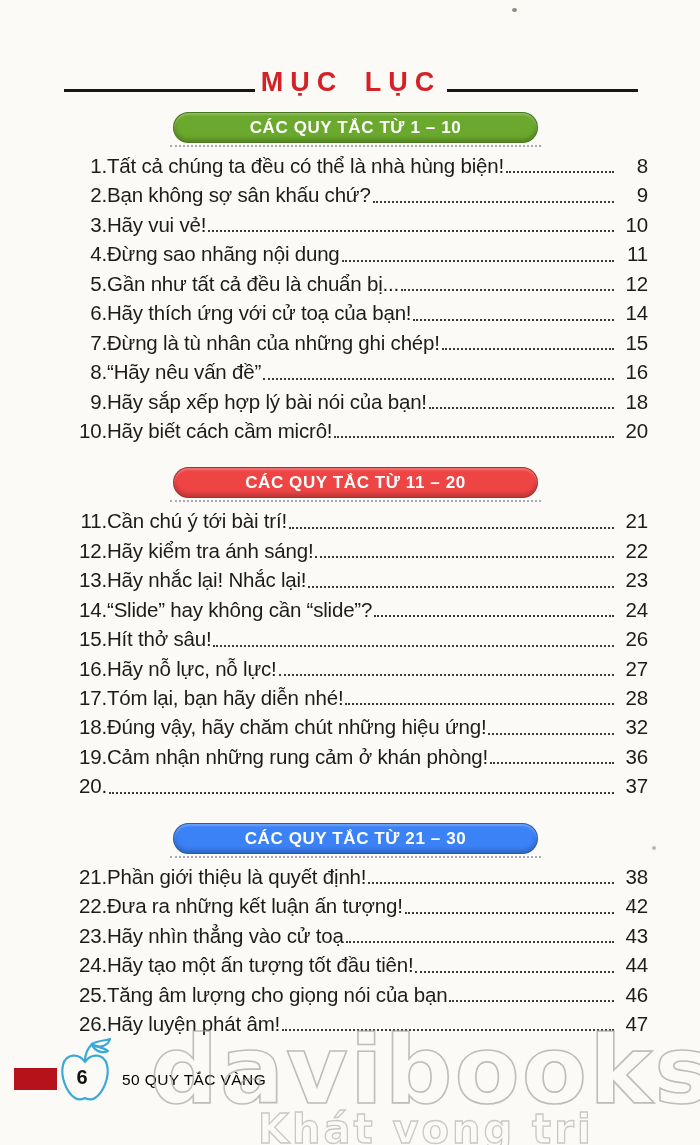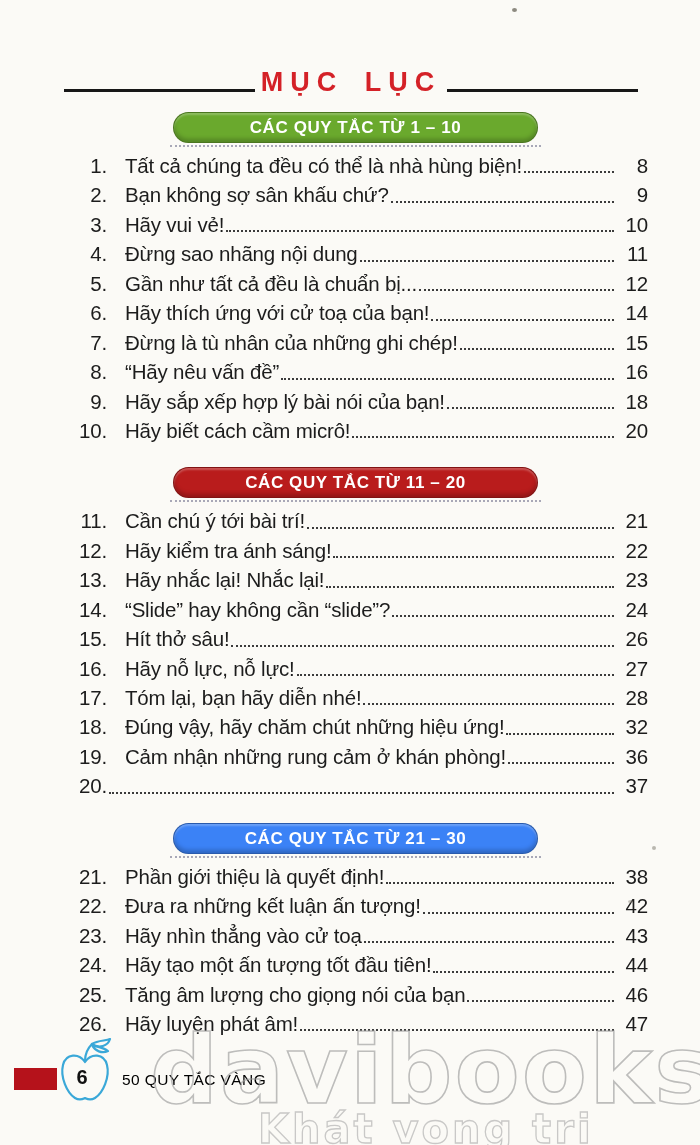--- a/index.html
+++ b/index.html
@@ -64,21 +64,21 @@
     display:flex;
     height:29.45px; line-height:29.45px;
     font-size:20.5px;
     letter-spacing:-0.2px;
     white-space:nowrap;
   }
   .num {
     flex:none; width:44px;
     text-align:right;
   }
-  .ttl { flex:none; margin-left:18px; }
+  .ttl { flex:none; margin-left:0; }
   .dots { flex:1; position:relative; min-width:8px; }
   .dots::after {
     content:"";
     position:absolute; left:2px; right:4px; bottom:7px;
     border-bottom:2.5px dotted #3b3b3b;
   }
   .pg {
     flex:none; min-width:30px;
     text-align:right;
   }
@@ -203,21 +203,21 @@
     </div>
           <div class="row">
       <span class="num">10.</span>
       <span class="ttl">Hãy biết cách cầm micrô!</span>
       <span class="dots"></span>
       <span class="pg">20</span>
     </div>
         </div>
     </section>
       <section class="toc-section">
-      <div class="pill" style="background: #b91c1c;">
+      <div class="pill" style="background: #ef4444;">
         <span>CÁC QUY TẮC TỪ 11  –  20</span>
       </div>
       <div class="entries">
           <div class="row">
       <span class="num">11.</span>
       <span class="ttl">Cần chú ý tới bài trí!</span>
       <span class="dots"></span>
       <span class="pg">21</span>
     </div>
           <div class="row">

